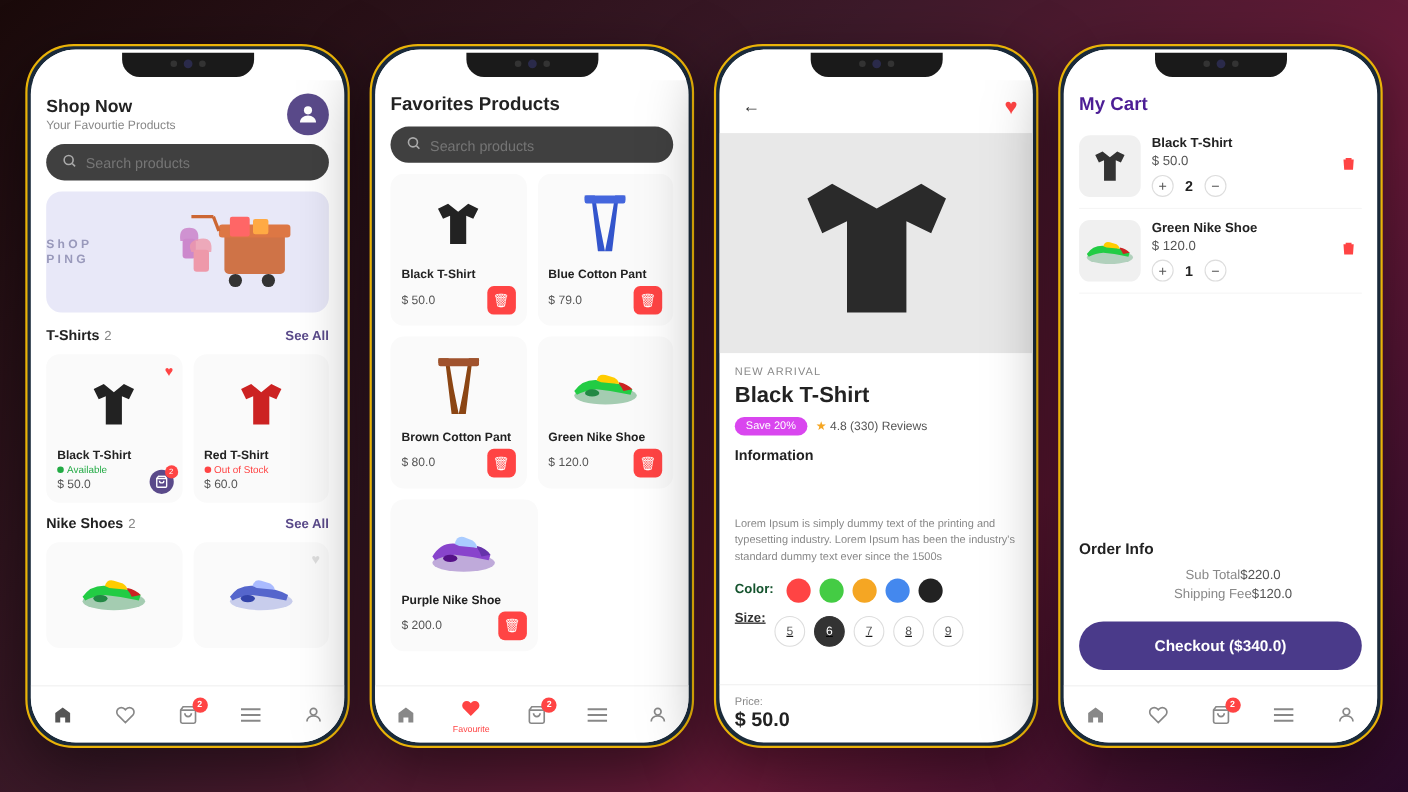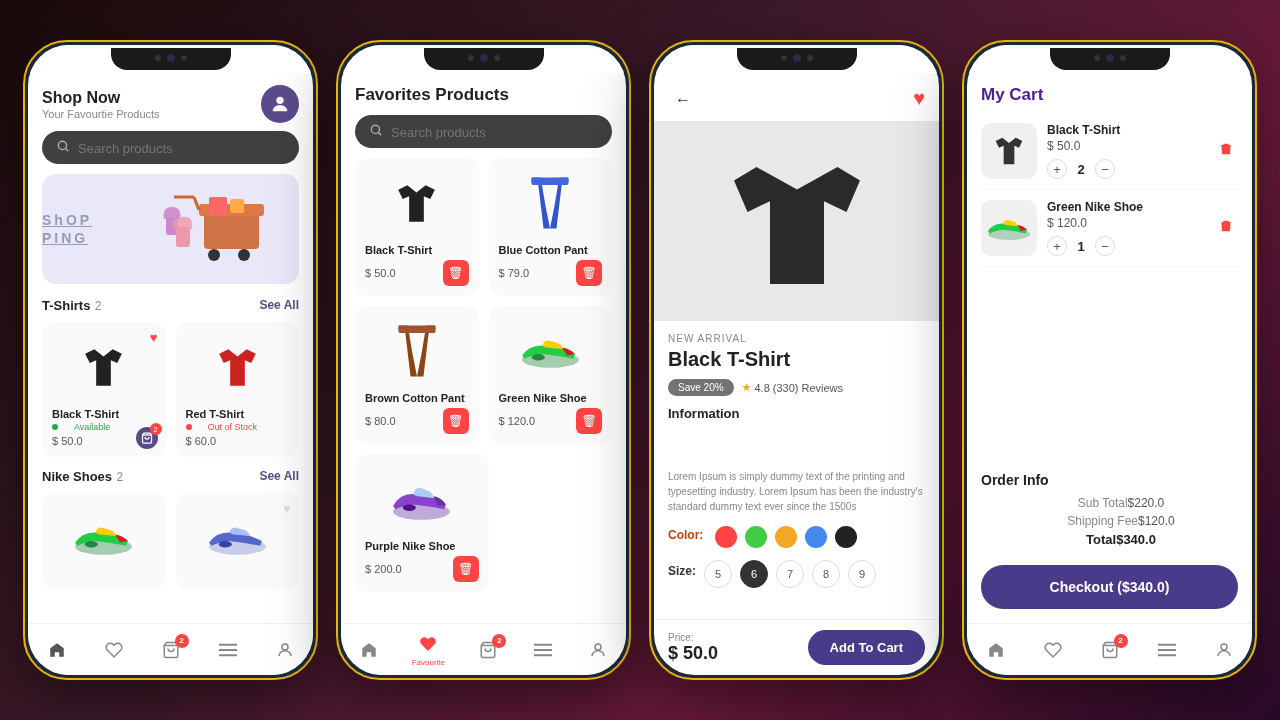--- a/index.html
+++ b/index.html
@@ -206,21 +206,21 @@
     }
     .product-img {
       width: 100%;
       height: 70px;
       display: flex;
       align-items: center;
       justify-content: center;
       margin-bottom: 6px;
     }
     .product-name { font-size: 11px; font-weight: 600; color: #222; }
-    .product-status { font-size: 9px; margin-top: 2px; display: flex; align-items: center; gap: 16px; }
+    .product-status { font-size: 9px; margin-top: 2px; display: flex; align-items: center; gap: 3px; }
     .status-dot { width: 6px; height: 6px; border-radius: 50%; }
     .available { color: #22aa44; }
     .out-stock { color: #ff4444; }
     .product-price { font-size: 11px; color: #555; margin-top: 3px; }
     .heart-icon {
       position: absolute;
       top: 8px;
       right: 8px;
       color: #ff4444;
       font-size: 13px;
@@ -316,38 +316,38 @@
     }
     .s3-info {
       flex: 1;
       padding: 12px 14px;
       overflow-y: auto;
     }
     .new-arrival { font-size: 10px; color: #888; letter-spacing: 1px; text-transform: uppercase; margin-bottom: 4px; }
     .s3-name { font-size: 20px; font-weight: 700; color: #222; margin-bottom: 8px; }
     .save-badge {
       display: inline-block;
-      background: #737373;
+      background: #d946ef;
       color: #fff;
       font-size: 10px;
       padding: 3px 10px;
       border-radius: 12px;
       margin-right: 8px;
     }
     .rating {
       display: inline-flex;
       align-items: center;
       gap: 3px;
       font-size: 11px;
       color: #555;
     }
     .star { color: #f5a623; }
     .info-title { font-size: 13px; font-weight: 700; color: #222; margin: 10px 0 4px; }
     .info-text { font-size: 10px; color: #888; line-height: 1.5; margin-top: 48px; }
-    .color-label { font-size: 12px; font-weight: 600; color: #c2410c; }
+    .color-label { font-size: 12px; font-weight: 600; color: #14532d; }
     .color-row {
       display: flex;
       align-items: center;
       gap: 8px;
       margin-top: 4px;
     }
     .color-dot {
       width: 22px; height: 22px;
       border-radius: 50%;
       cursor: pointer;
@@ -471,26 +471,25 @@
       text-align: center;
     }
 
     
     .fav-list::-webkit-scrollbar,
     .cart-list::-webkit-scrollbar,
     .s3-info::-webkit-scrollbar { display: none; }
 
     
     .banner-shopping-text {
-      font-size: 14px;
+      font-size: 11px;
       font-weight: 900;
       color: #9999bb;
       letter-spacing: 3px;
       line-height: 1.3;
-      text-decoration: underline;
     }
 
     .products-scroll {
       flex: 1;
       overflow-y: auto;
       padding-bottom: 4px;
     }
     .products-scroll::-webkit-scrollbar { display: none; }
   </style>
 </head>
@@ -891,38 +890,37 @@
           <span class="color-label">Color:</span>
           <div class="color-row">
             <div class="color-dot" style="background:#ff4444;"></div>
             <div class="color-dot" style="background:#44cc44;"></div>
             <div class="color-dot" style="background:#f5a623;"></div>
             <div class="color-dot" style="background:#4488ee;"></div>
             <div class="color-dot" style="background:#222222;"></div>
           </div>
         </div>
 
-        <div style="display:flex;align-items:center;gap:8px;margin-top:6px;">
+        <div style="display:flex;align-items:flex-start;gap:8px;margin-top:6px;text-decoration:underline;">
           <span class="size-label">Size:</span>
           <div class="size-row">
             <div class="size-btn">5</div>
             <div class="size-btn active">6</div>
             <div class="size-btn">7</div>
             <div class="size-btn">8</div>
             <div class="size-btn">9</div>
           </div>
         </div>
       </div>
 
       <div class="s3-footer">
         <div>
           <div class="price-label">Price:</div>
           <div class="price-value">$ 50.0</div>
         </div>
-        <button class="add-cart-btn">Add To Cart</button>
       </div>
     </div>
   </div>
 </div>
 
 <div class="phone">
   <div class="phone-inner">
     <div class="notch-bar">
       <div class="notch">
         <div class="notch-dots">
@@ -990,24 +988,20 @@
       <div class="order-info">
         <div class="order-title">Order Info</div>
         <div class="order-row">
           <span class="order-label">Sub Total</span>
           <span class="order-value">$220.0</span>
         </div>
         <div class="order-row">
           <span class="order-label">Shipping Fee</span>
           <span class="order-value">$120.0</span>
         </div>
-        <div class="order-row">
-          <span class="order-total-label">Total</span>
-          <span class="order-total-value">$340.0</span>
-        </div>
       </div>
 
       <button class="checkout-btn">Checkout ($340.0)</button>
     </div>
 
     <div class="bottom-nav">
       <div class="nav-item">
         <div class="nav-icon">
           <svg width="18" height="18" viewBox="0 0 24 24" fill="#888">
               <path d="M3 9.5L12 3l9 6.5V21H15v-6H9v6H3z"></path>

